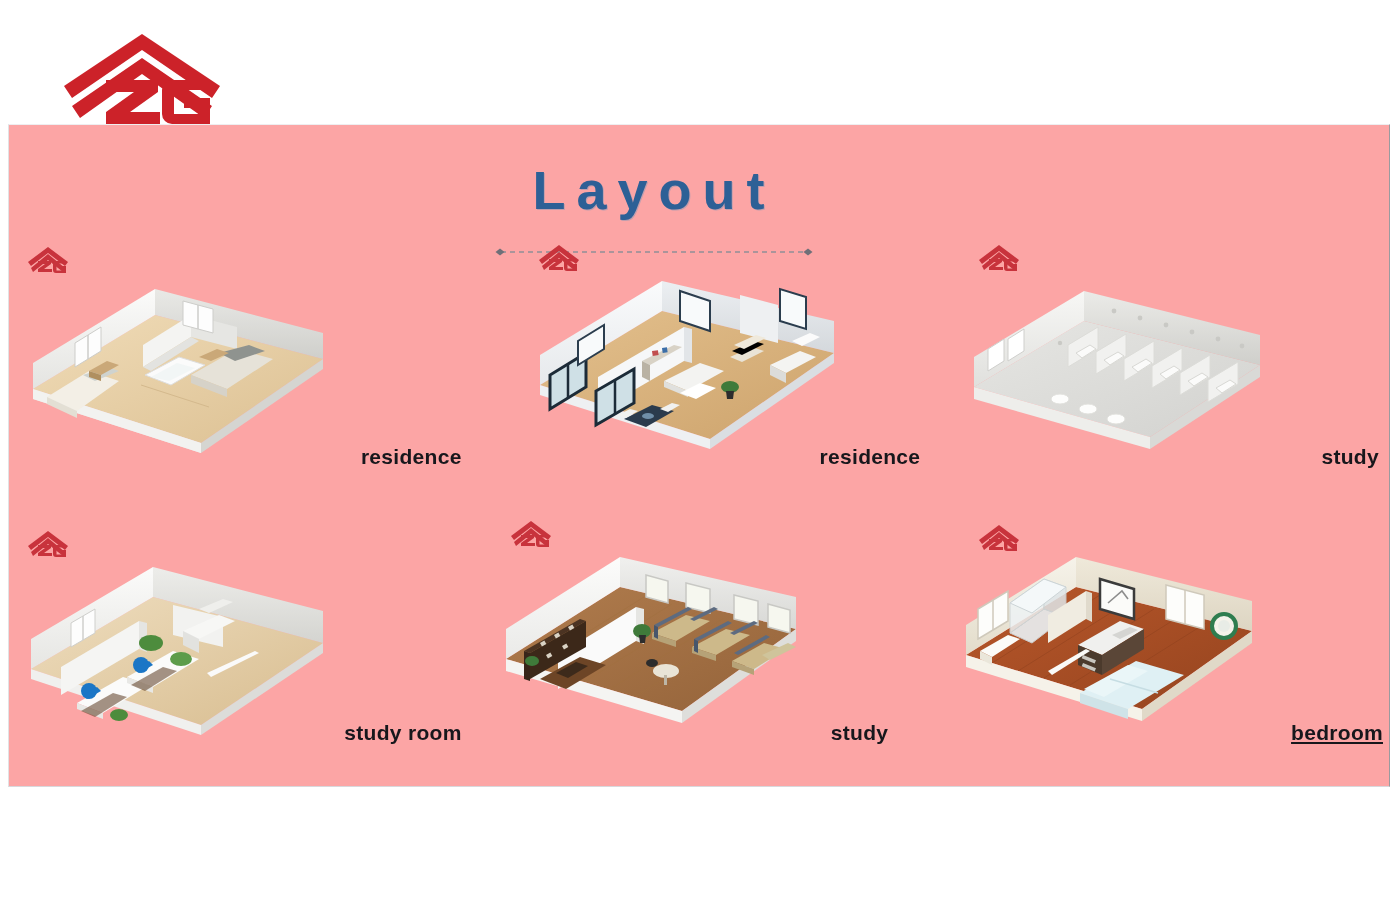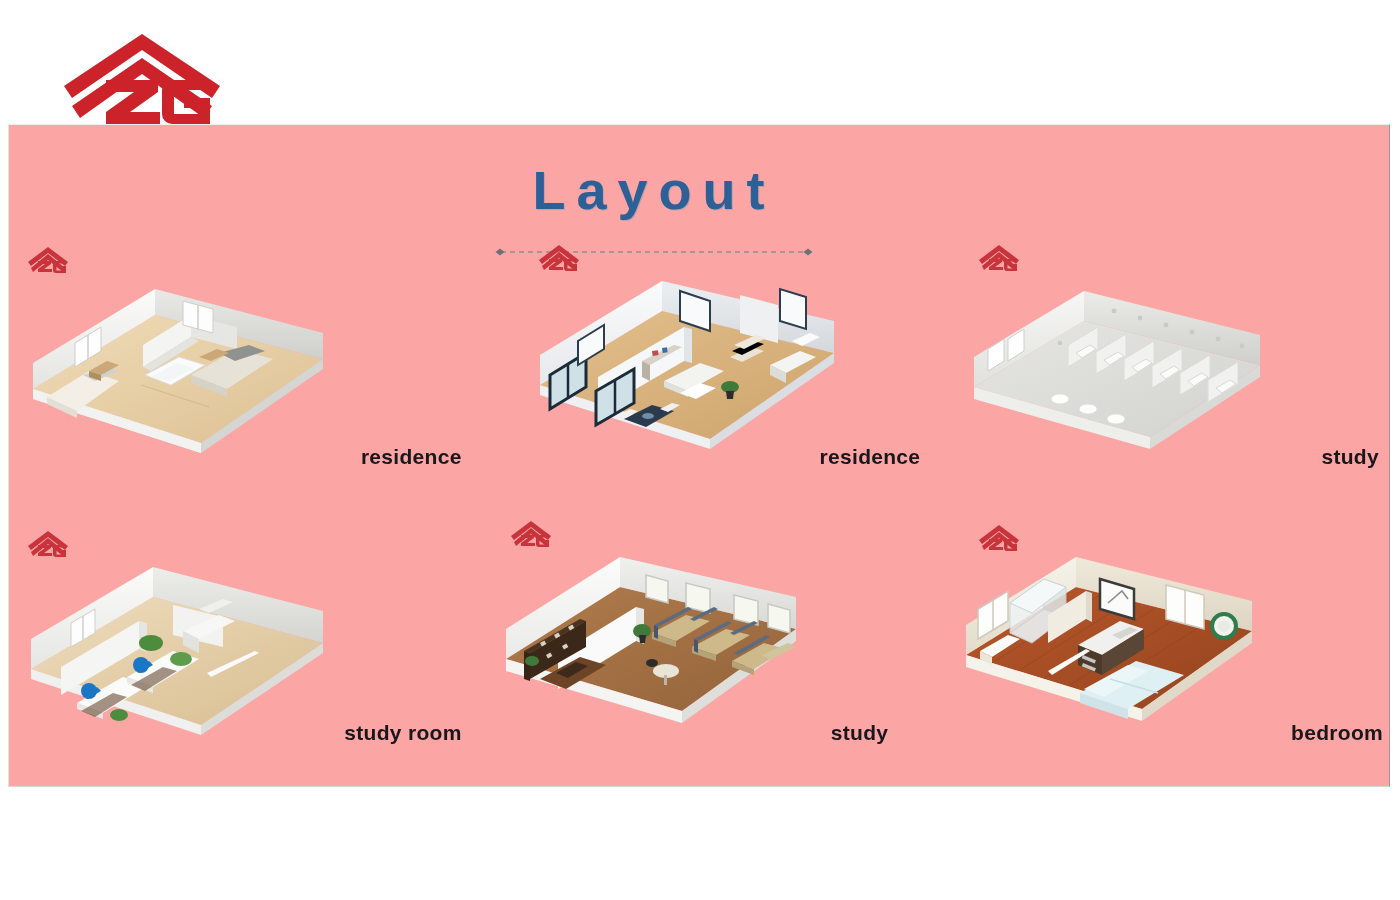--- a/index.html
+++ b/index.html
@@ -119,21 +119,21 @@
   .c-study .card-icon { left: 18px; top: 10px; }
   .c-study .card-art  { left: 14px; top: 36px; }
   .c-study .card-label{ right: 8px; }
 
   .c-office .card-icon { left: 40px; top: 0px; }
   .c-office .card-art  { left: 26px; top: 28px; }
   .c-office .card-label{ right: 42px; }
 
   .c-bedroom .card-icon { left: 48px; top: 4px; }
   .c-bedroom .card-art  { left: 22px; top: 28px; }
-  .c-bedroom .card-label{ right: 8px; }
+  .c-bedroom .card-label{ right: 8px; text-decoration: underline; }
 
   svg { display: block; overflow: visible; }
 </style>
 </head>
 <body>
 
 <div class="brand-logo">
   <svg viewBox="0 0 160 100" width="160" height="100">
 
     <path d="M80 6 L158 58 L150 70 L80 22 L10 70 L2 58 Z" fill="#cc2229"></path>

